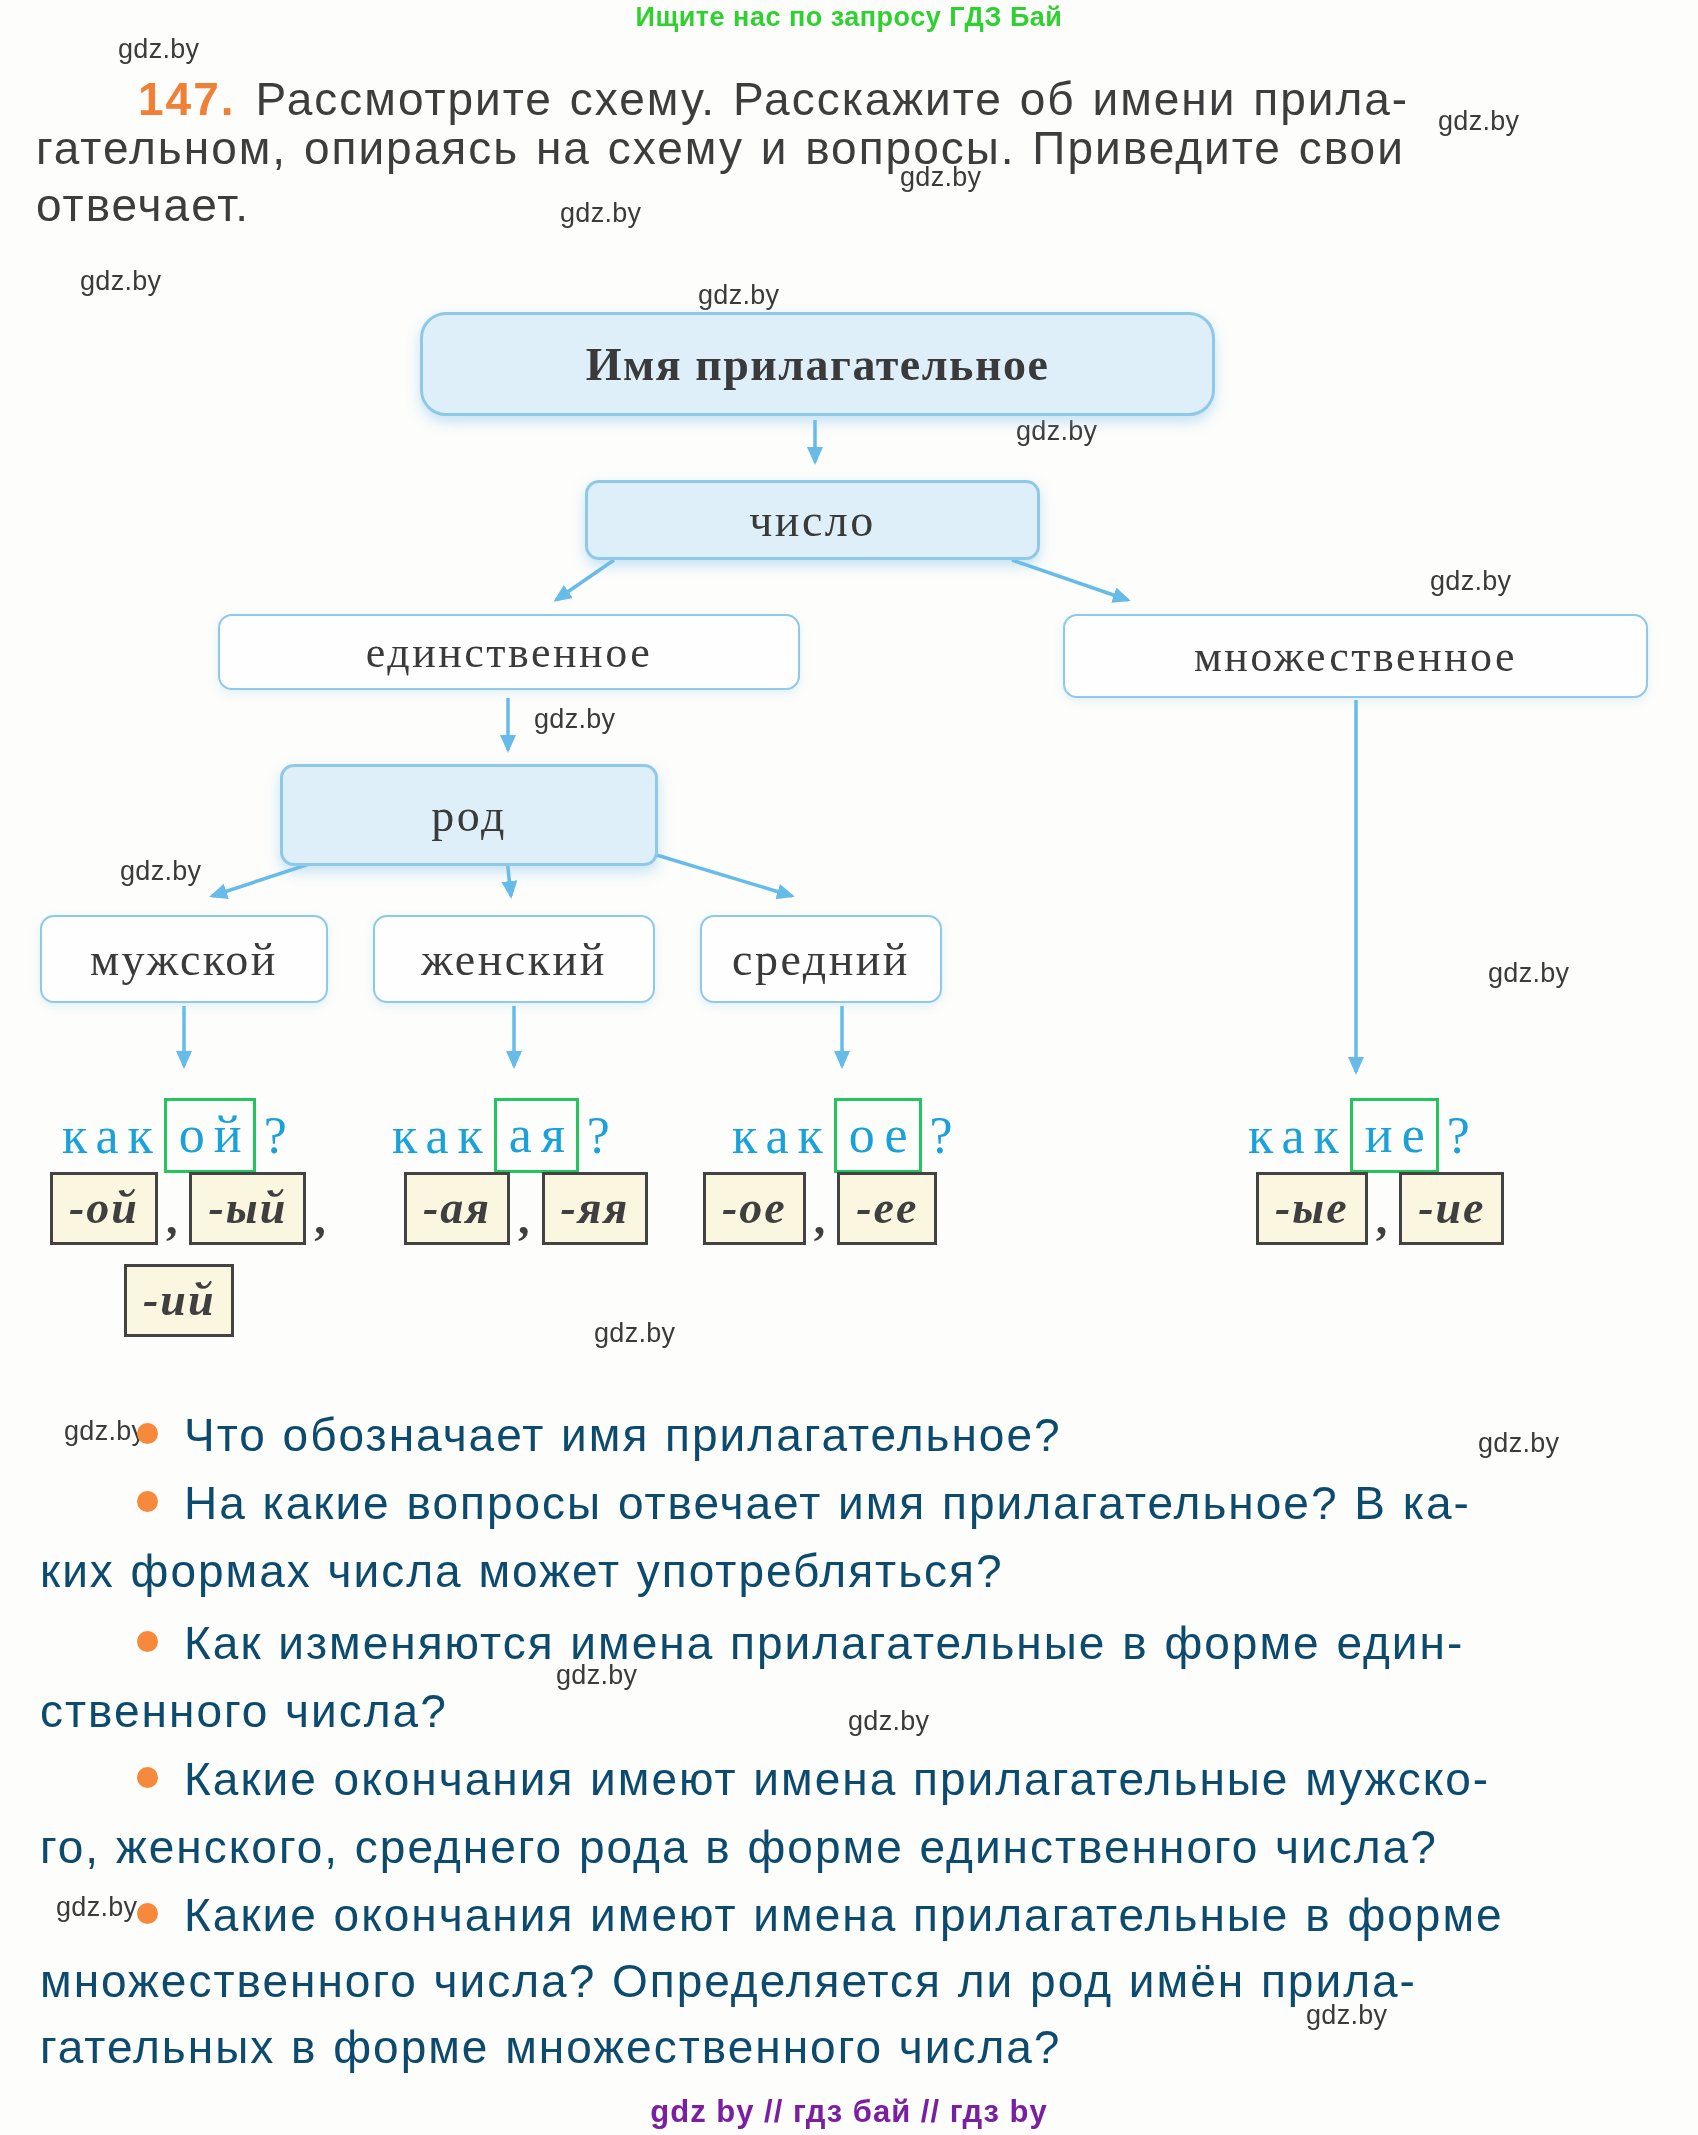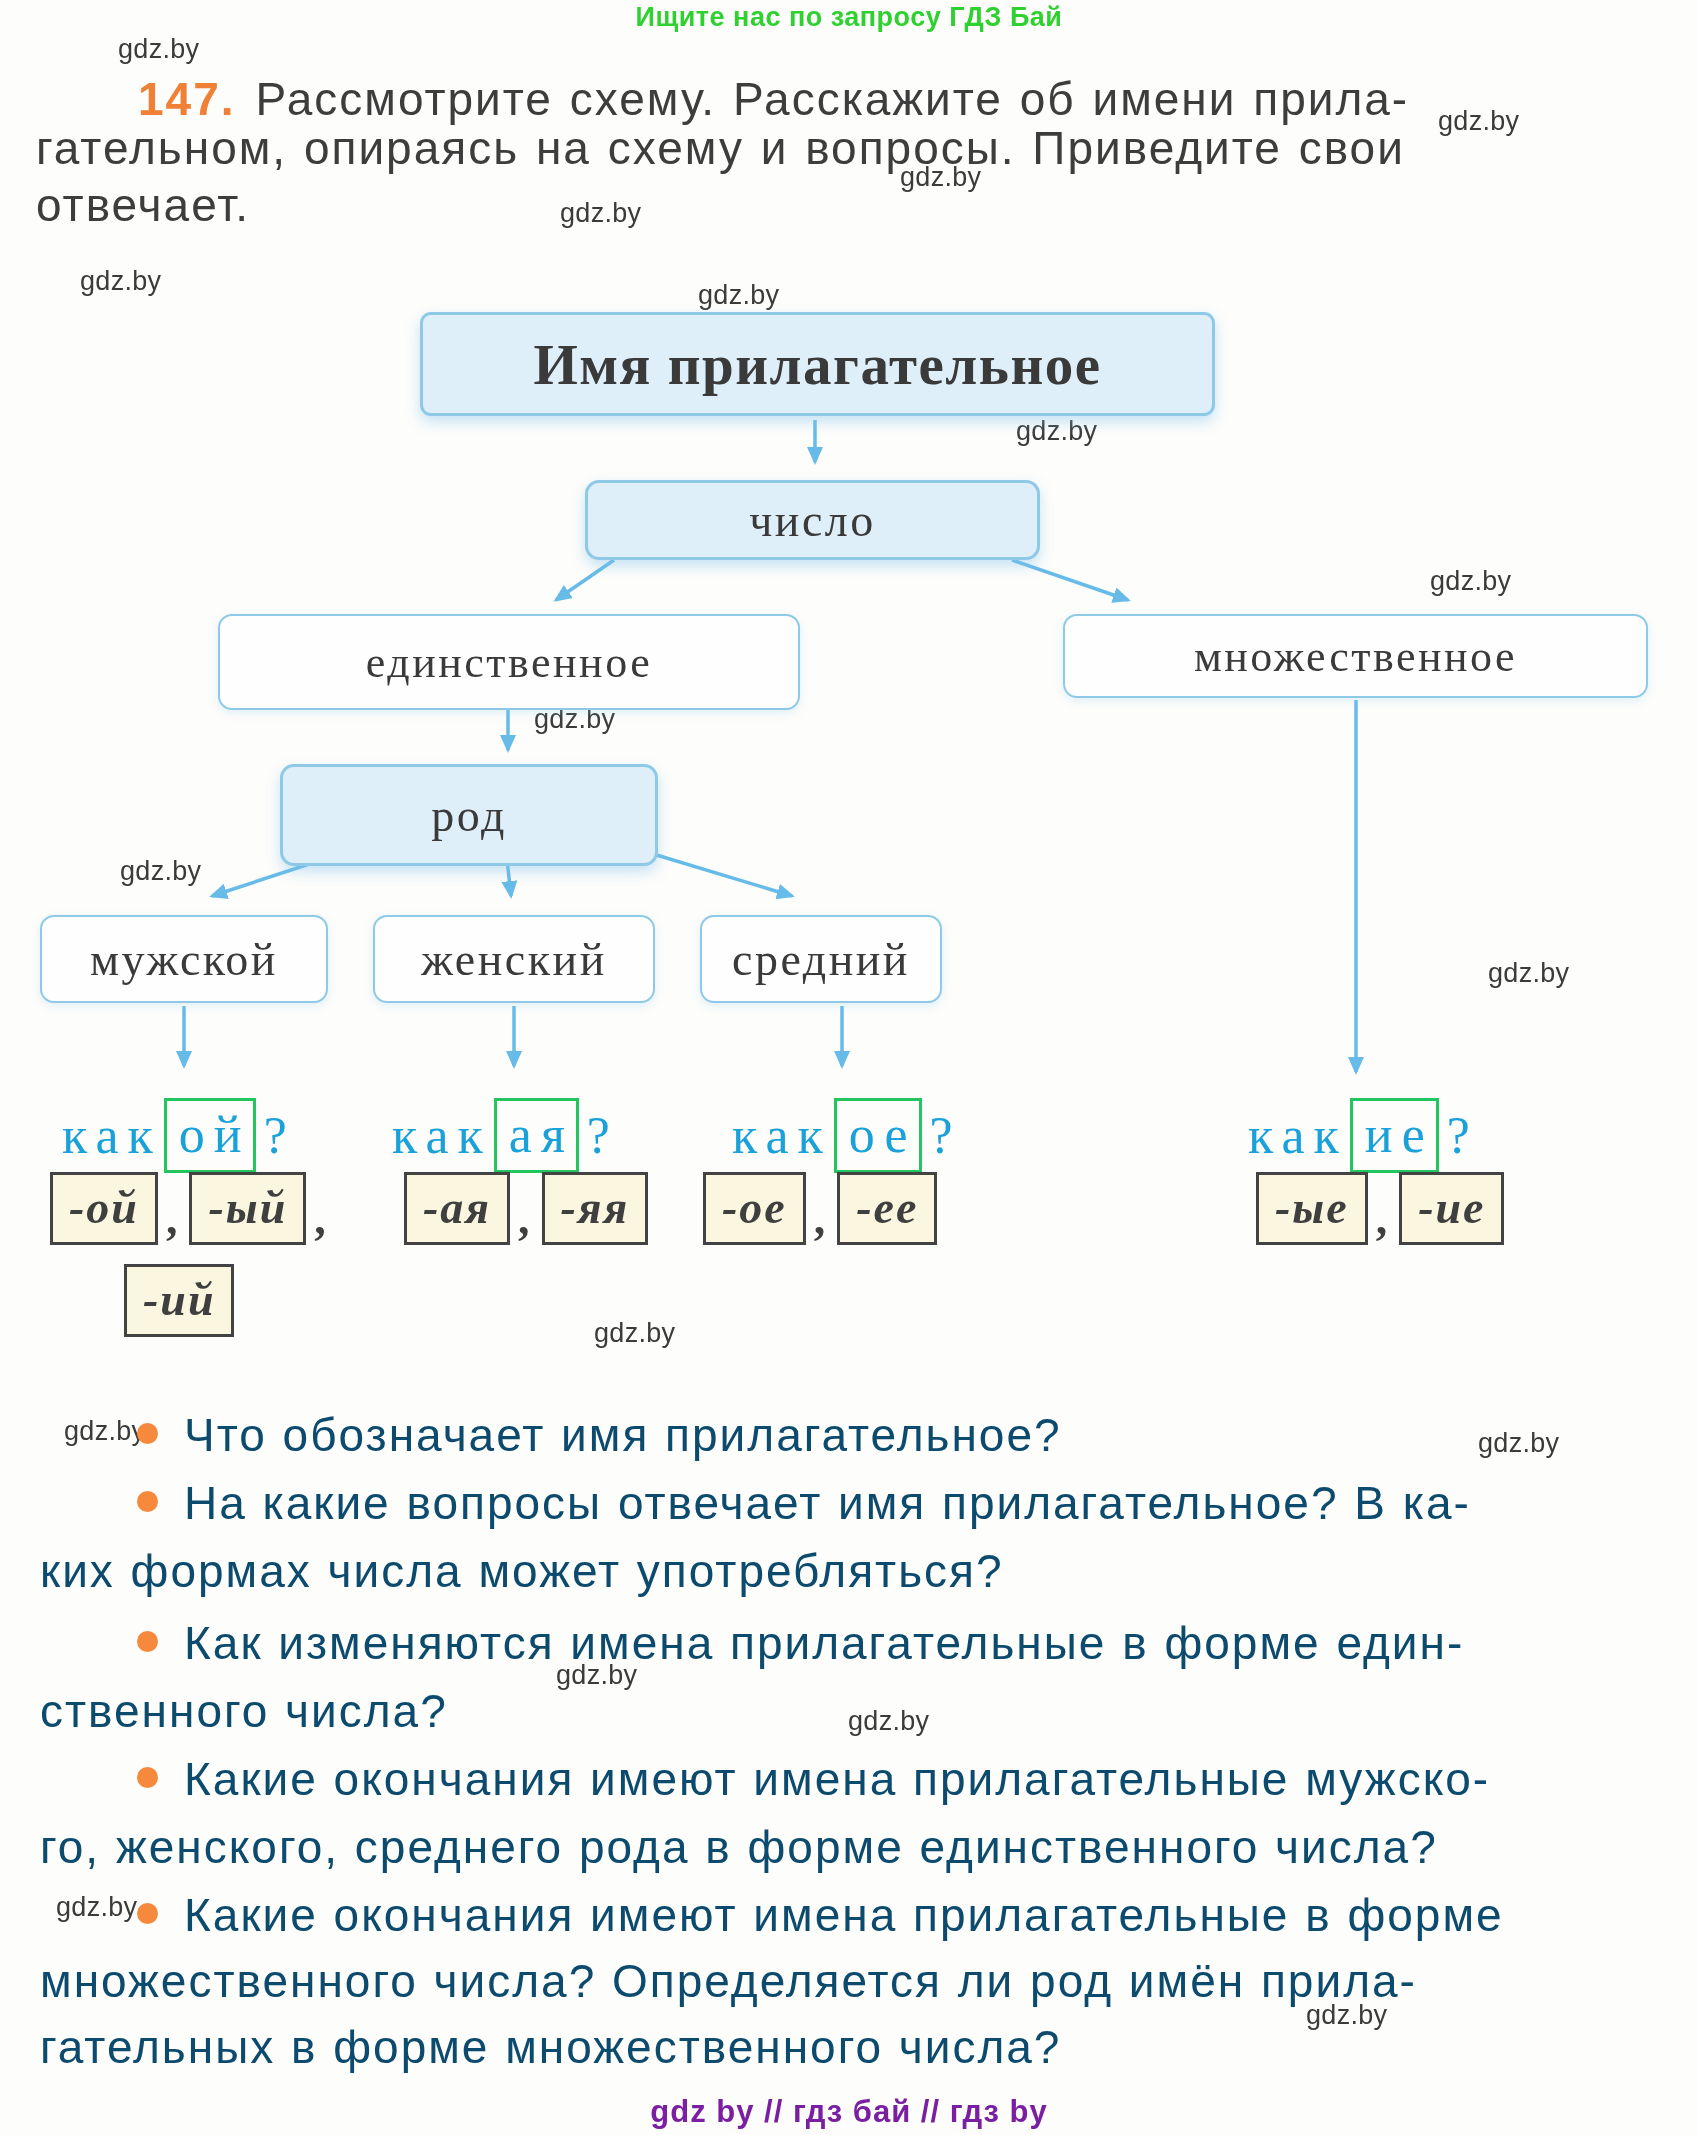--- a/index.html
+++ b/index.html
@@ -17,21 +17,21 @@
     word-spacing:2px;color:#3d3d3d;}
   .exnum{color:#ef8035;font-weight:bold;margin-right:20px;}
   
   .node{position:absolute;display:flex;align-items:center;justify-content:center;
     font-family:"Liberation Serif",serif;font-size:46px;color:#3a3a3a;
     letter-spacing:2.5px;border-radius:14px;box-sizing:border-box;}
   .node.fill{background:#deeffa;border:3px solid #8ec9e7;
     box-shadow:0 6px 14px rgba(130,195,235,.45);}
   .node.white{background:#fefefe;border:2.5px solid #8ec9e7;
     box-shadow:0 3px 8px rgba(140,200,235,.25);}
-  .node.big{font-size:57px;font-weight:bold;border-radius:11px;letter-spacing:1.5px;}
+  .node.big{font-size:46px;font-weight:bold;border-radius:26px;letter-spacing:1.5px;}
   
   .arrows{position:absolute;left:0;top:0;z-index:0;}
   .layer{z-index:1;}
   
   .qword{position:absolute;top:1098px;display:flex;align-items:center;
     font-family:"Liberation Serif",serif;font-size:52px;color:#1ba1d9;}
   .qstem{letter-spacing:9px;}
   .qbox{display:inline-block;border:3px solid #22c55e;padding:4px 2px 6px 12px;
     letter-spacing:9px;margin-left:2px;}
   .qmark{margin-left:8px;}
@@ -99,21 +99,21 @@
       <line x1="640" y1="850" x2="792" y2="896" marker-end="url(#ah)"></line>
       <line x1="184" y1="1006" x2="184" y2="1066" marker-end="url(#ah)"></line>
       <line x1="514" y1="1006" x2="514" y2="1066" marker-end="url(#ah)"></line>
       <line x1="842" y1="1006" x2="842" y2="1066" marker-end="url(#ah)"></line>
       <line x1="1356" y1="700" x2="1356" y2="1072" marker-end="url(#ah)"></line>
     </g>
   </svg>
 
   <div class="node fill big layer" style="left:420px;top:312px;width:795px;height:104px">Имя прилагательное</div>
   <div class="node fill layer" style="left:585px;top:480px;width:455px;height:80px">число</div>
-  <div class="node white layer" style="left:218px;top:614px;width:582px;height:96px;font-size:44px">единственное</div>
+  <div class="node white layer" style="left:218px;top:614px;width:582px;height:76px;font-size:44px">единственное</div>
   <div class="node white layer" style="left:1063px;top:614px;width:585px;height:84px;font-size:44px">множественное</div>
   <div class="node fill layer" style="left:280px;top:764px;width:378px;height:102px">род</div>
   <div class="node white layer" style="left:40px;top:915px;width:288px;height:88px">мужской</div>
   <div class="node white layer" style="left:373px;top:915px;width:282px;height:88px">женский</div>
   <div class="node white layer" style="left:700px;top:915px;width:242px;height:88px">средний</div>
 
   <div class="qword" style="left:62px">
     <span class="qstem">как</span>
       <span class="qbox">ой</span>
       <span class="qmark">?</span>

